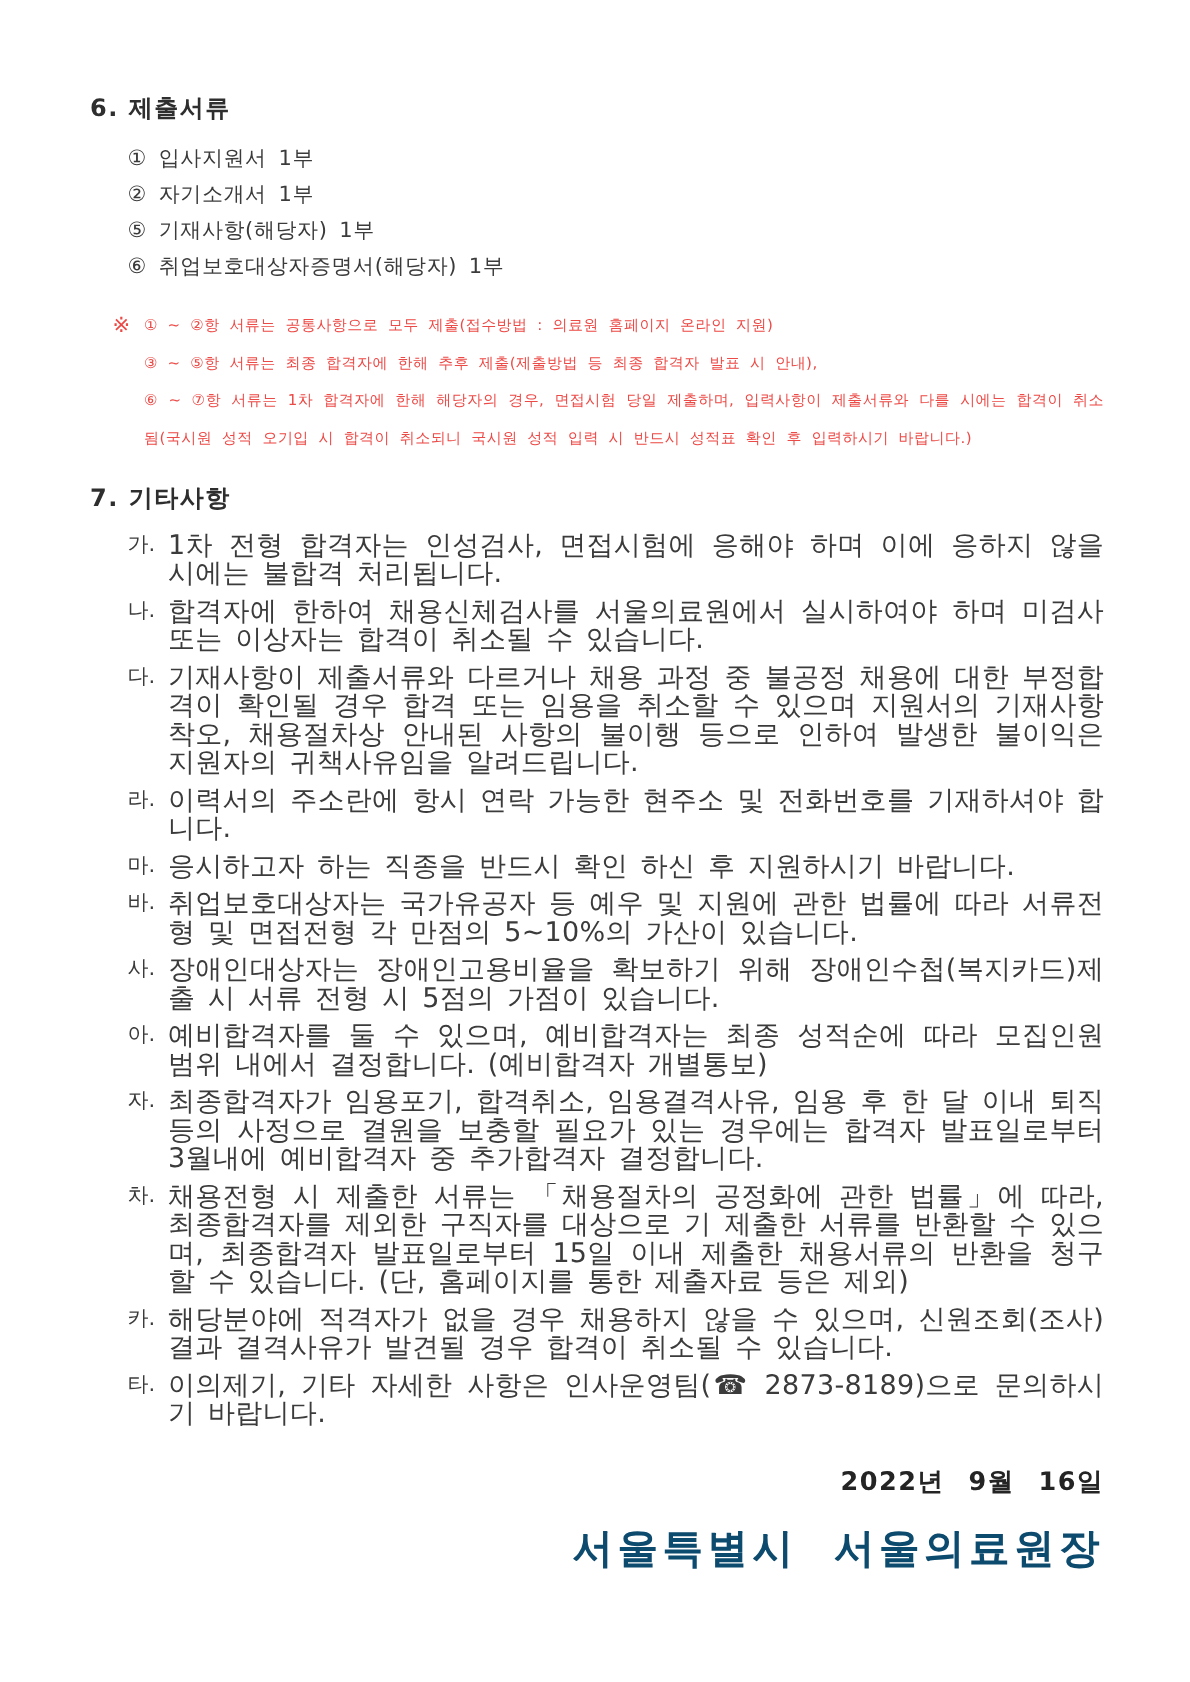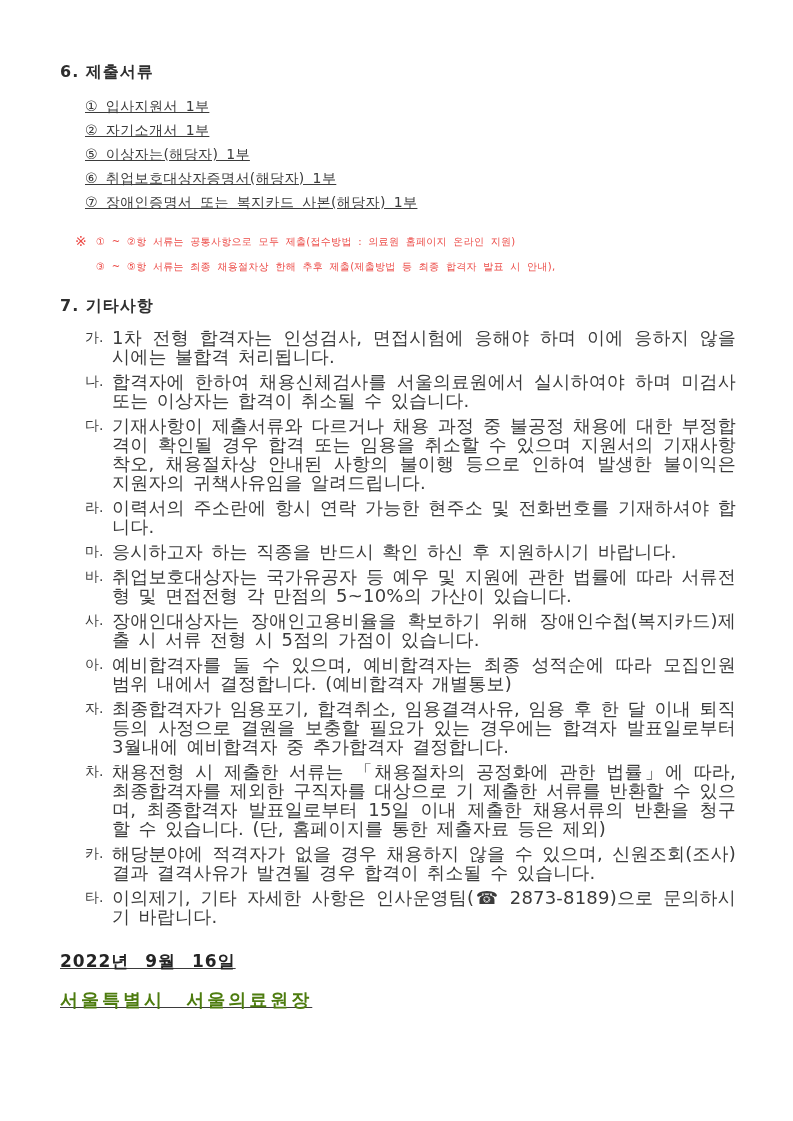--- a/index.html
+++ b/index.html
@@ -23,21 +23,21 @@
   }
   .sec-heading {
     font-size: 16px;
     font-weight: bold;
     color: #2e2e2e;
     margin: 0 0 13px 0;
     letter-spacing: 1px;
     line-height: 19px;
   }
   
-  .doc-list { margin-left: 25px; text-decoration: underline; }
+  .doc-list { margin-left: 25px; }
   .doc-list-item {
     font-size: 14px;
     line-height: 24px;
     letter-spacing: 0.4px;
     word-spacing: 3px;
     white-space: nowrap;
   }
   
   .red-note {
     color: #ec4a46;
@@ -73,61 +73,64 @@
   }
   .item-text {
     flex: 1;
     font-size: 18px;
     line-height: 19px;
     text-align: justify;
     word-spacing: 2.5px;
     letter-spacing: 0.2px;
   }
   
-  .footer { margin-top: 24px; text-align: left; text-decoration: underline; }
+  .footer { margin-top: 24px; text-align: right; }
   .date {
     font-size: 17px;
     font-weight: bold;
     letter-spacing: 1px;
     word-spacing: 9px;
     color: #242424;
   }
   .signature {
     margin-top: 15px;
-    font-size: 18px;
+    font-size: 27px;
     font-weight: bold;
     letter-spacing: 3px;
     word-spacing: 12px;
-    color: #4d7c0f;
+    color: #0c4a6e;
   }
 </style>
 </head>
 <body>
 
 <div class="doc">
 
   <div>
     <h2 class="sec-heading">6. 제출서류</h2>
 
     <div class="doc-list">
       <div class="doc-list-item">① 입사지원서 1부</div>
       <div class="doc-list-item">② 자기소개서 1부</div>
-      <div class="doc-list-item">⑤ 이상자는(해당자) 1부</div>
+      <div class="doc-list-item">⑤ 기재사항(해당자) 1부</div>
       <div class="doc-list-item">⑥ 취업보호대상자증명서(해당자) 1부</div>
-      <div class="doc-list-item">⑦ 장애인증명서 또는 복지카드 사본(해당자) 1부</div>
     </div>
 
     <div class="red-note">
       <div class="note-row">
         <span class="note-marker">※</span>
         <div class="note-text">① ~ ②항 서류는 공통사항으로 모두 제출(접수방법 : 의료원 홈페이지 온라인 지원)</div>
       </div>
       <div class="note-row">
         <span class="note-marker"></span>
-        <div class="note-text">③ ~ ⑤항 서류는 최종 채용절차상 한해 추후 제출(제출방법 등 최종 합격자 발표 시 안내),</div>
+        <div class="note-text">③ ~ ⑤항 서류는 최종 합격자에 한해 추후 제출(제출방법 등 최종 합격자 발표 시 안내),</div>
+      </div>
+      <div class="note-row">
+        <span class="note-marker"></span>
+        <div class="note-text">⑥ ~ ⑦항 서류는 1차 합격자에 한해 해당자의 경우, 면접시험 당일 제출하며, 입력사항이 제출서류와 다를 시에는 합격이 취소됨(국시원 성적 오기입 시 합격이 취소되니 국시원 성적 입력 시 반드시 성적표 확인 후 입력하시기 바랍니다.)</div>
       </div>
     </div>
   </div>
 
   <div class="s7">
     <h2 class="sec-heading">7. 기타사항</h2>
 
     <div class="item-list">
       <div class="item">
         <span class="item-label">가.</span>

